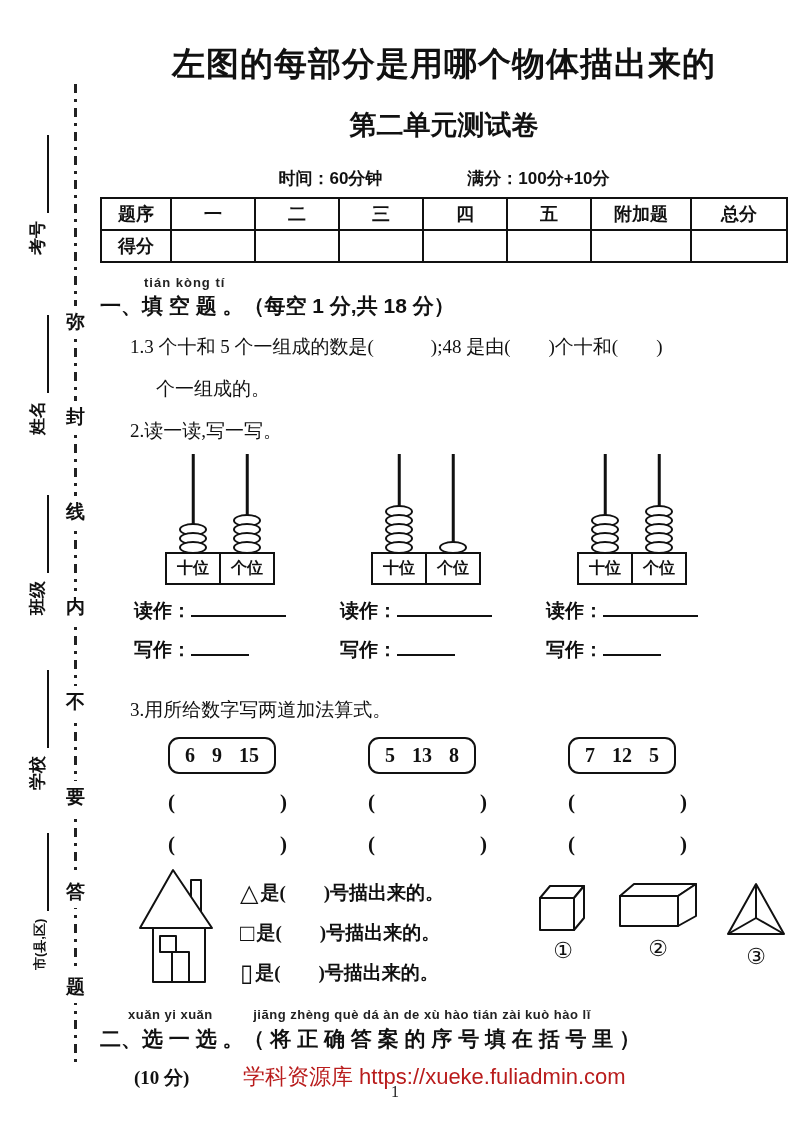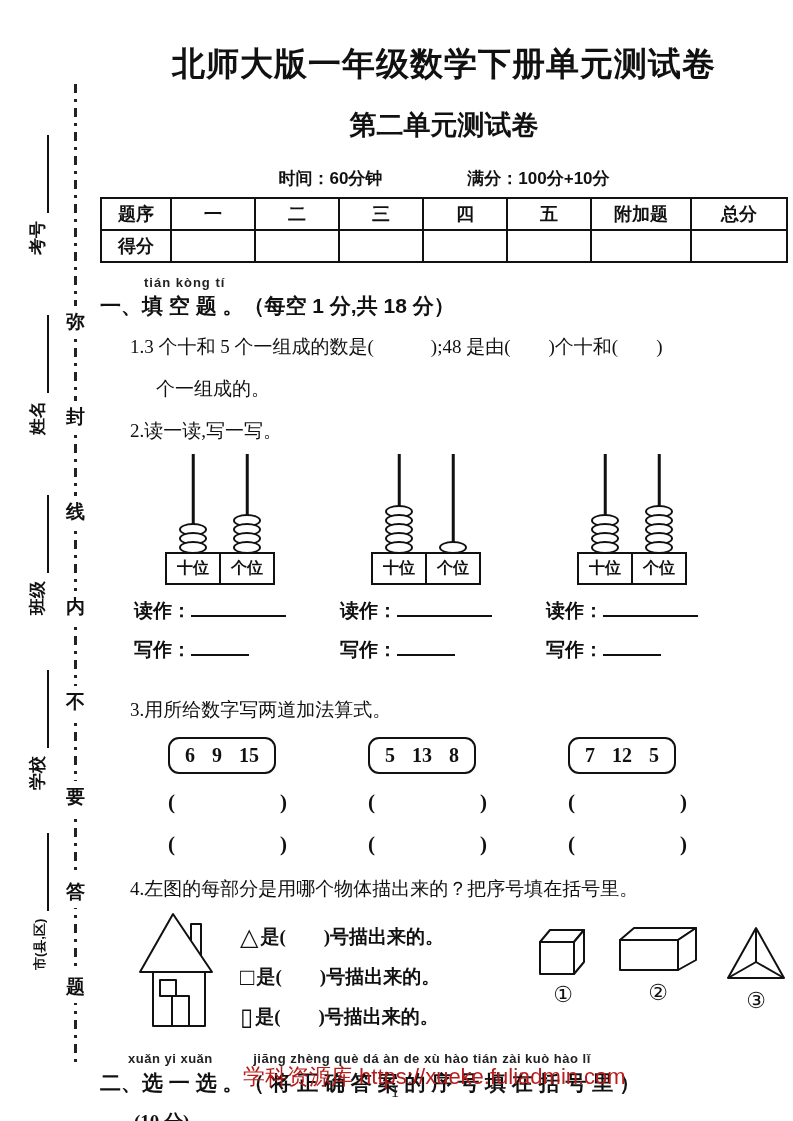--- a/index.html
+++ b/index.html
@@ -122,21 +122,21 @@
   <div class="seal-field" style="top:704px;">
     <span>学校</span>
       <span class="blank-v"></span>
   </div>
   <div class="seal-field small" style="top:884px;">
     <span>市(县,区)</span>
       <span class="blank-v"></span>
   </div>
 
   <div class="content">
-    <div class="doc-title">北师大版一年级数学下册单元测试卷</div>
+    <div class="doc-title">左图的每部分是用哪个物体描出来的</div>
     <div class="doc-subtitle">第二单元测试卷</div>
 
     <div class="info-row">
       <span>时间：60分钟</span>
       <span>满分：100分+10分</span>
     </div>
 
     <table class="score-table">
       <colgroup>
         <col style="width:70px">
@@ -295,21 +295,20 @@
         <div class="num-box">
           <span>7</span>
           <span>12</span>
           <span>5</span>
         </div>
         <div class="paren">(　　　　　)</div>
         <div class="paren">(　　　　　)</div>
       </div>
     </div>
 
-    <div class="qtext q4-h">4.左图的每部分是用哪个物体描出来的？把序号填在括号里。</div>
     <div class="q4-row">
       <svg class="fig q4-house" width="98" height="120" viewBox="0 0 98 120">
         <rect x="63" y="14" width="10" height="36"></rect>
         <polygon points="45,4 12,62 84,62"></polygon>
         <rect x="25" y="62" width="52" height="54"></rect>
         <rect x="32" y="70" width="16" height="16"></rect>
         <rect x="44" y="86" width="17" height="30"></rect>
       </svg>
       <div class="q4-lines">
         <div class="q4-line">

